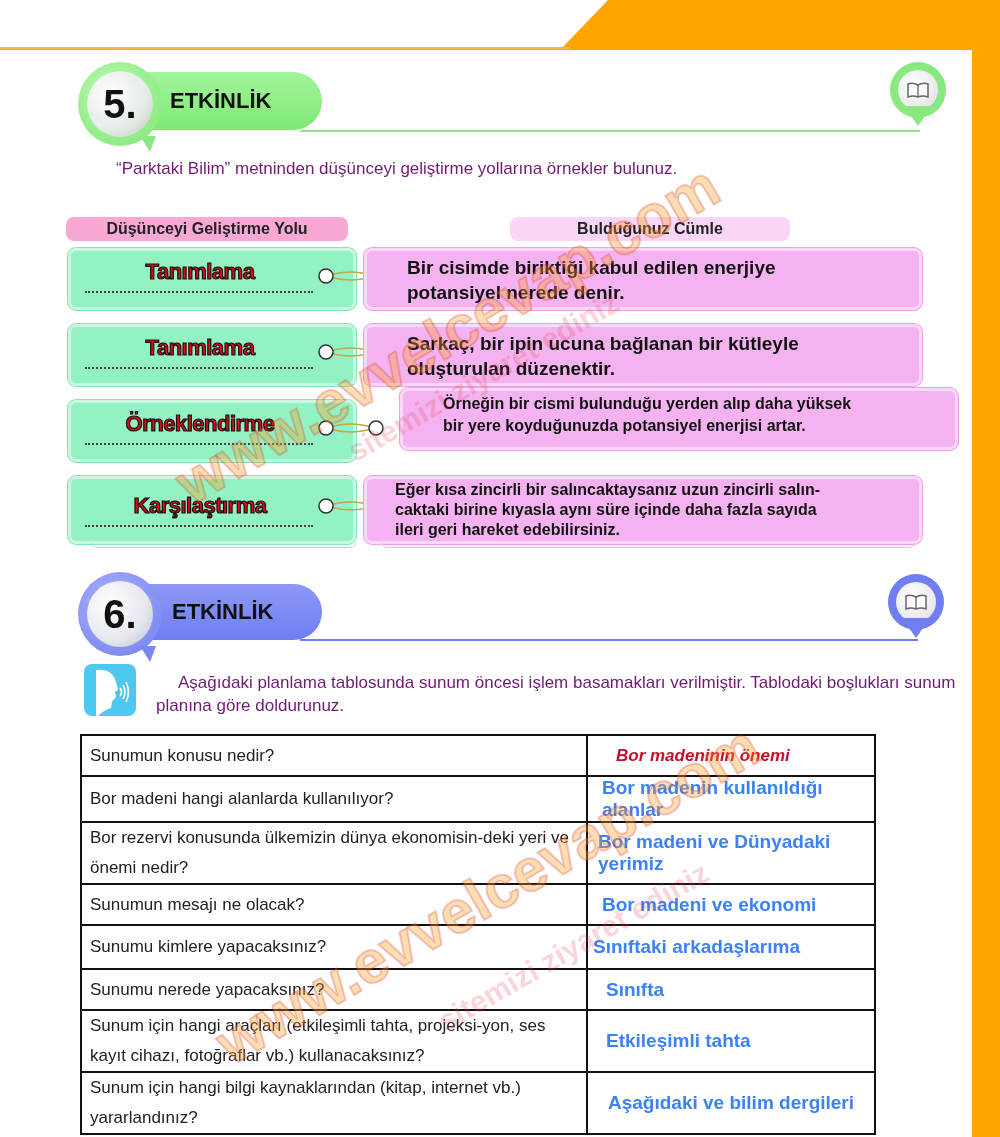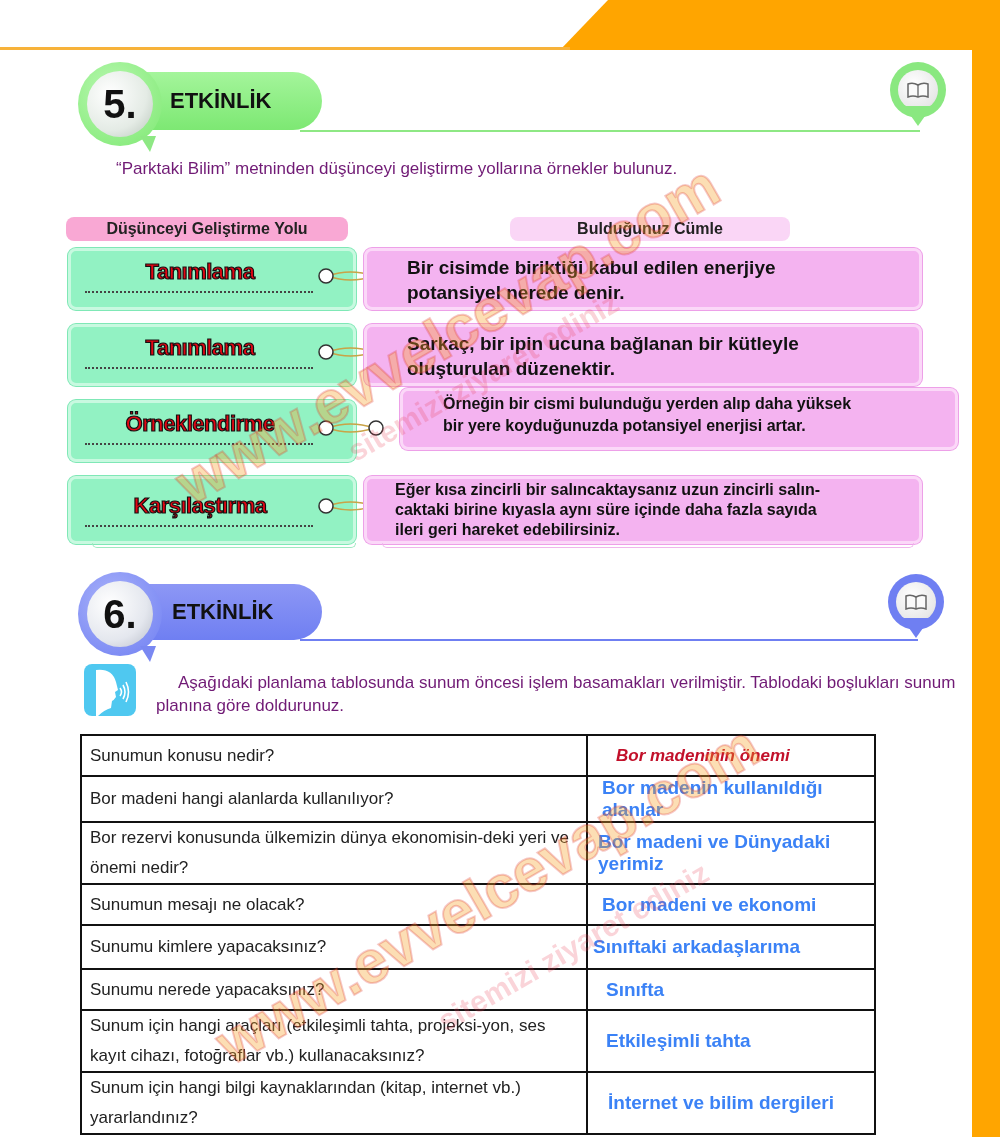--- a/index.html
+++ b/index.html
@@ -193,21 +193,21 @@
   <tr style="height:41px;">
     <td class="q">Sunumu nerede yapacaksınız?</td>
     <td class="a" style="padding-left:18px;margin-top:32px;">Sınıfta</td>
   </tr>
   <tr style="height:62px;">
     <td class="q">Sunum için hangi araçları (etkileşimli tahta, projeksi-yon, ses kayıt cihazı, fotoğraflar vb.) kullanacaksınız?</td>
     <td class="a" style="padding-left:18px;">Etkileşimli tahta</td>
   </tr>
   <tr style="height:62px;">
     <td class="q">Sunum için hangi bilgi kaynaklarından (kitap, internet vb.) yararlandınız?</td>
-    <td class="a" style="padding-left:20px;">İnternet ve bilim dergileri</td>
+    <td class="a" style="padding-left:20px;">Aşağıdaki ve bilim dergileri</td>
   </tr>
 </tbody>
   </table>
 
 <div class="watermark" style="left:140px;top:300px;">www.evvelcevap.com</div>
 <div class="watermark2" style="left:330px;top:360px;">sitemizi ziyaret ediniz</div>
 <div class="watermark" style="left:180px;top:860px;">www.evvelcevap.com</div>
 <div class="watermark2" style="left:420px;top:930px;">sitemizi ziyaret ediniz</div>
 
 </body></html>

